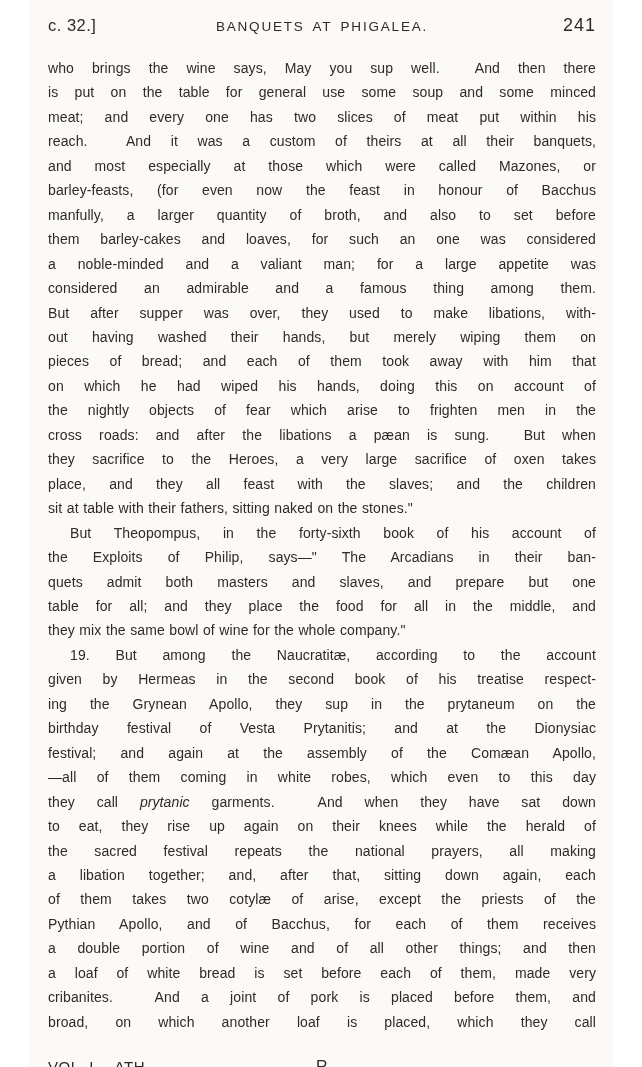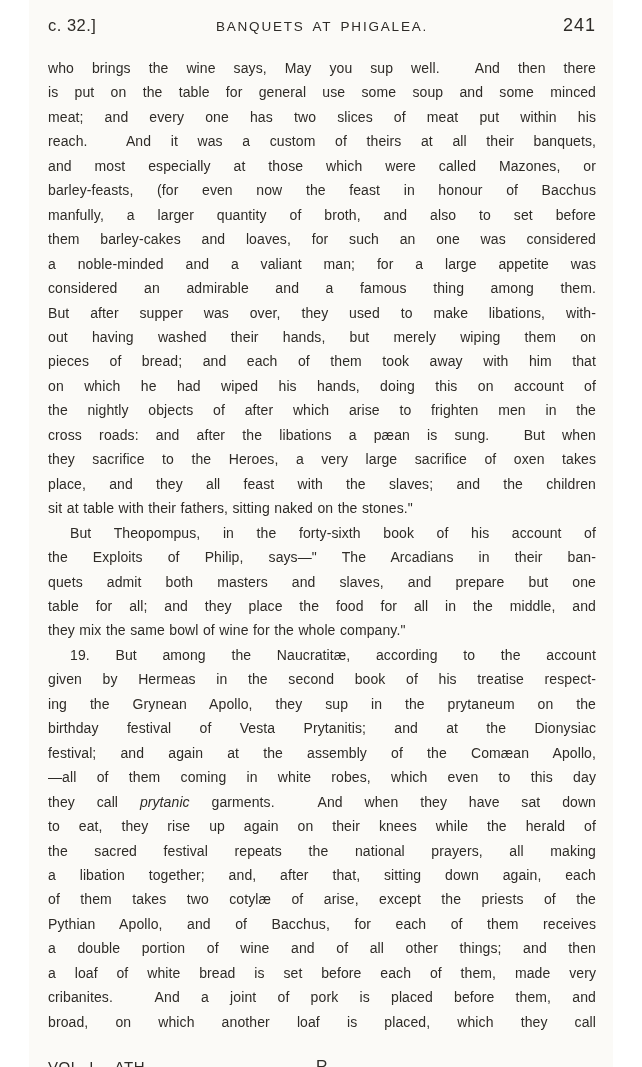--- a/index.html
+++ b/index.html
@@ -97,21 +97,21 @@
         <div class="line"><span>and most especially at those which were called Mazones, or</span></div>
         <div class="line"><span>barley-feasts, (for even now the feast in honour of Bacchus</span></div>
         <div class="line"><span>manfully, a larger quantity of broth, and also to set before</span></div>
         <div class="line"><span>them barley-cakes and loaves, for such an one was considered</span></div>
         <div class="line"><span>a noble-minded and a valiant man; for a large appetite was</span></div>
         <div class="line"><span>considered an admirable and a famous thing among them.</span></div>
         <div class="line"><span>But after supper was over, they used to make libations, with-</span></div>
         <div class="line"><span>out having washed their hands, but merely wiping them on</span></div>
         <div class="line"><span>pieces of bread; and each of them took away with him that</span></div>
         <div class="line"><span>on which he had wiped his hands, doing this on account of</span></div>
-        <div class="line"><span>the nightly objects of after which arise to frighten men in the</span></div>
+        <div class="line"><span>the nightly objects of fear which arise to frighten men in the</span></div>
         <div class="line"><span>cross roads: and after the libations a pæan is sung.&nbsp; But when</span></div>
         <div class="line"><span>they sacrifice to the Heroes, a very large sacrifice of oxen takes</span></div>
         <div class="line"><span>place, and they all feast with the slaves; and the children</span></div>
         <div class="line noforce"><span>sit at table with their fathers, sitting naked on the stones."</span></div>
       </div>
       <div class="paragraph">
         <div class="line indent"><span>But Theopompus, in the forty-sixth book of his account of</span></div>
         <div class="line"><span>the Exploits of Philip, says—" The Arcadians in their ban-</span></div>
         <div class="line"><span>quets admit both masters and slaves, and prepare but one</span></div>
         <div class="line"><span>table for all; and they place the food for all in the middle, and</span></div>

